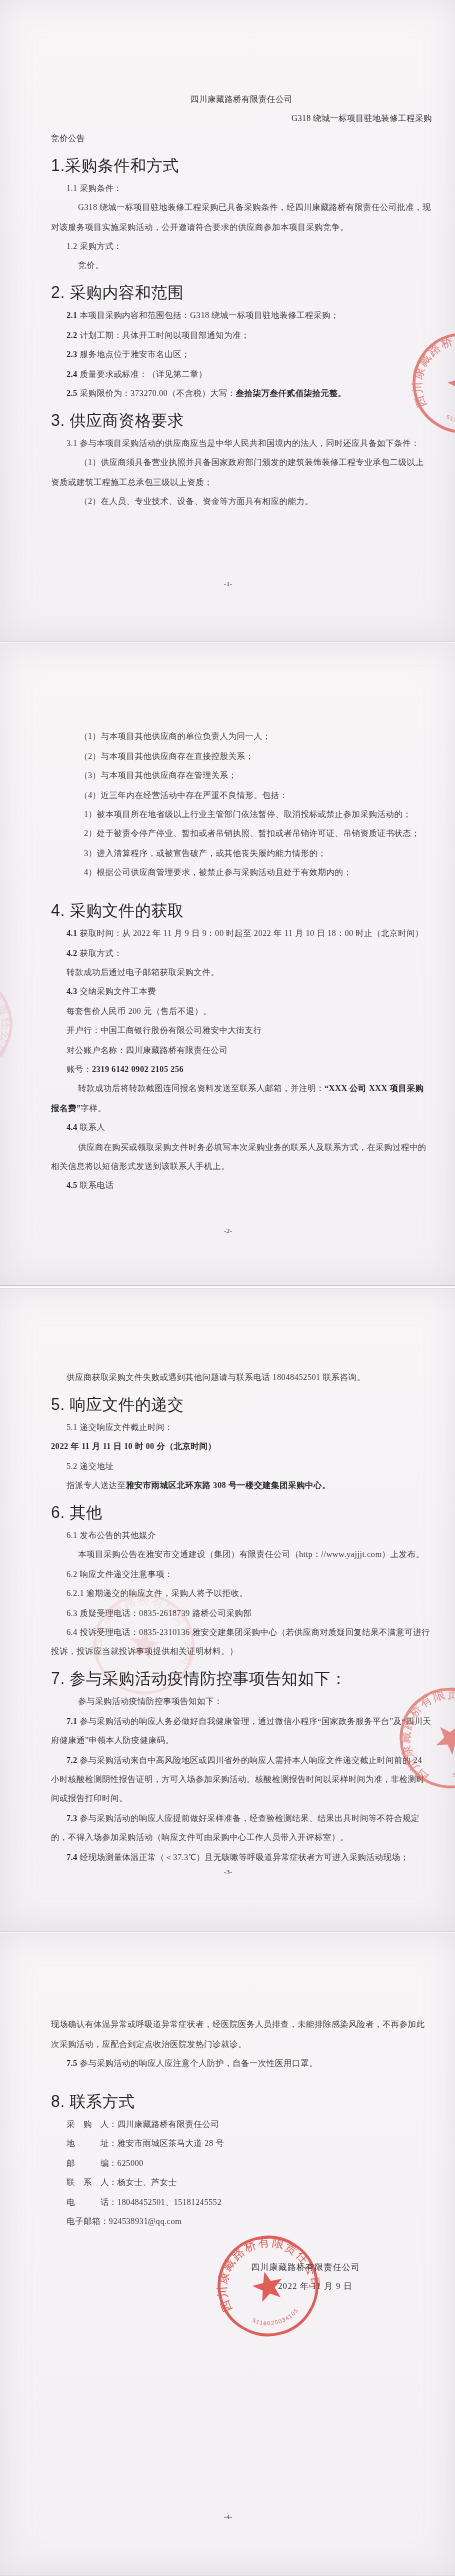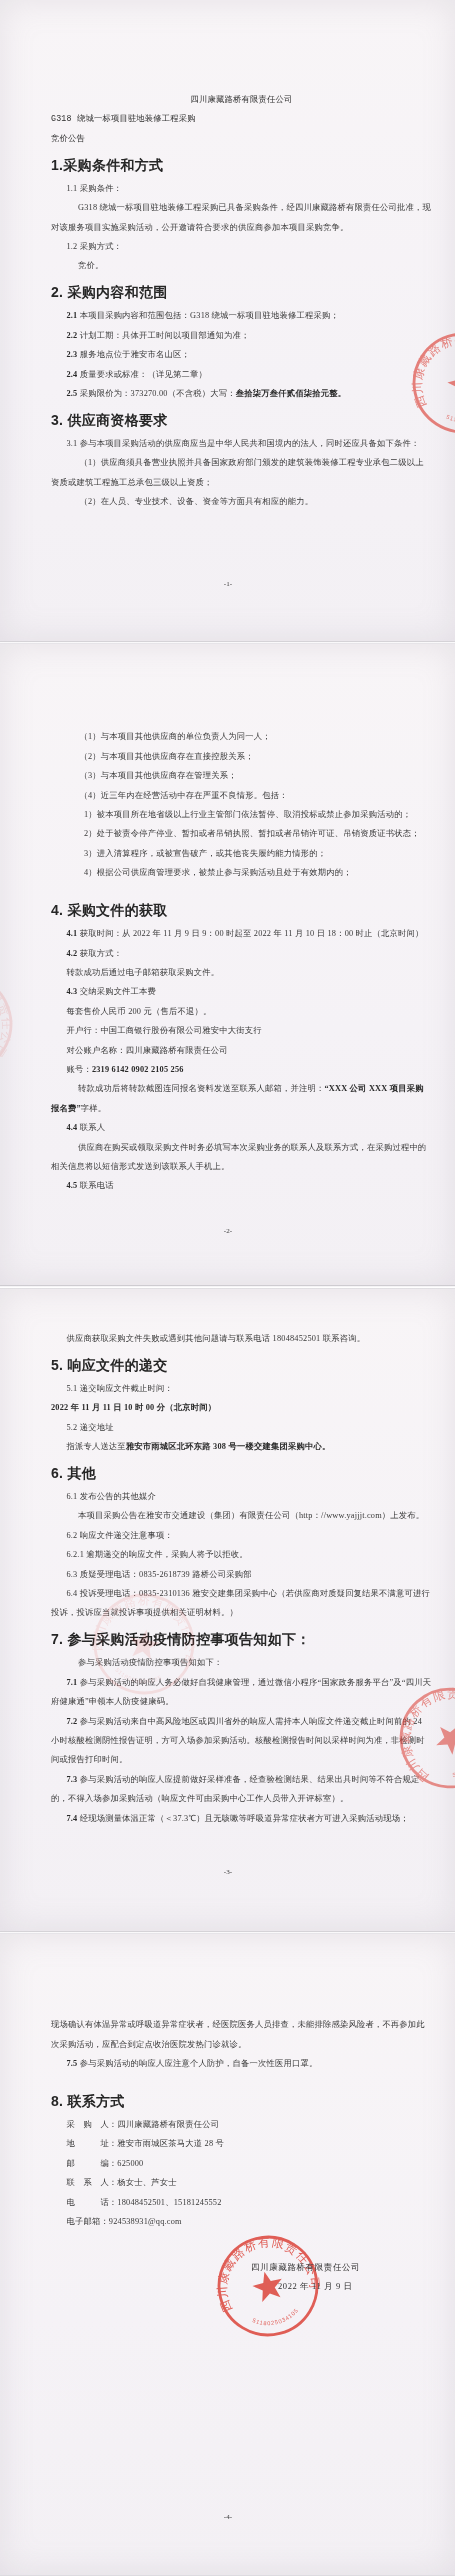--- a/index.html
+++ b/index.html
@@ -4,29 +4,29 @@
 <style>
   html,body{margin:0;padding:0;background:#dddbe0;}
   .doc{width:456px;margin:0 auto;font-family:"Liberation Serif",serif;}
   .page{position:relative;width:456px;overflow:hidden;
         background:linear-gradient(180deg,#f8f5f7 0%,#f5f2f6 60%,#f3f0f4 100%);
         box-shadow:inset 0 0 34px rgba(150,140,155,.18);
         color:#383838;}
   .p1{height:641px}.p2{height:641px}.p3{height:642px}.p4{height:641px}
   .seam{height:3.4px;background:linear-gradient(180deg,#b9b6bc 0%,#f4f2f5 35%,#ffffff 65%,#cfccd3 100%)}
   .content{position:relative;padding:0 24px 0 51px;z-index:2;}
-  .c1{padding-top:90px}.c2{padding-top:83px}.c3{padding-top:40px}.c4{padding-top:81px}
+  .c1{padding-top:90px}.c2{padding-top:83px}.c3{padding-top:79px}.c4{padding-top:81px}
   .content p{margin:0;font-size:8.3px;line-height:19.4px;letter-spacing:0.2px;}
-  .content h2{font-family:"Liberation Sans",sans-serif;font-size:14px;font-weight:700;
+  .content h2{font-family:"Liberation Sans",sans-serif;font-size:16px;font-weight:400;
               color:#262626;margin:8.5px 0 5.1px;line-height:17px;letter-spacing:0.3px;}
   .content h2.mt{margin-top:19.4px;}
   .title-org{font-family:"Liberation Sans",sans-serif;font-weight:500;font-size:12px;
              text-align:center;line-height:17px;margin-bottom:19.4px;color:#2e2e2e;letter-spacing:0.6px;}
-  .title-main{font-family:Liberation Mono, monospace;font-weight:500;font-size:12px;
-              text-align:left;line-height:17px;margin-bottom:5.7px;color:#2e2e2e;letter-spacing:0.6px;}
+  .title-main{font-family:Liberation Serif, serif;font-weight:500;font-size:12px;
+              text-align:right;line-height:17px;margin-bottom:5.7px;color:#2e2e2e;letter-spacing:0.6px;}
   .title-sub{font-family:"Liberation Sans",sans-serif;font-weight:500;font-size:11.4px;
              line-height:17px;margin-bottom:12.5px;color:#2e2e2e;letter-spacing:1.1px;}
   .ti1{text-indent:15.4px}.ti2{text-indent:28.5px}.ti3{text-indent:33px}.tip{text-indent:27px}.flush{text-indent:0}
   .u{text-underline-offset:1.7px;}
   .b{font-weight:700;color:#2a2a2a;}
   .pagenum{position:absolute;left:0;right:0;text-align:center;font-size:7.1px;color:#3c3c3c;
            font-family:"Liberation Serif",serif;z-index:2;}
   .stamp{position:absolute;width:108px;height:108px;z-index:3;pointer-events:none;}
   .signature{position:absolute;z-index:4;font-size:8.5px;color:#2f2f2f;letter-spacing:0.6px;
              font-family:"Liberation Serif",serif;}

